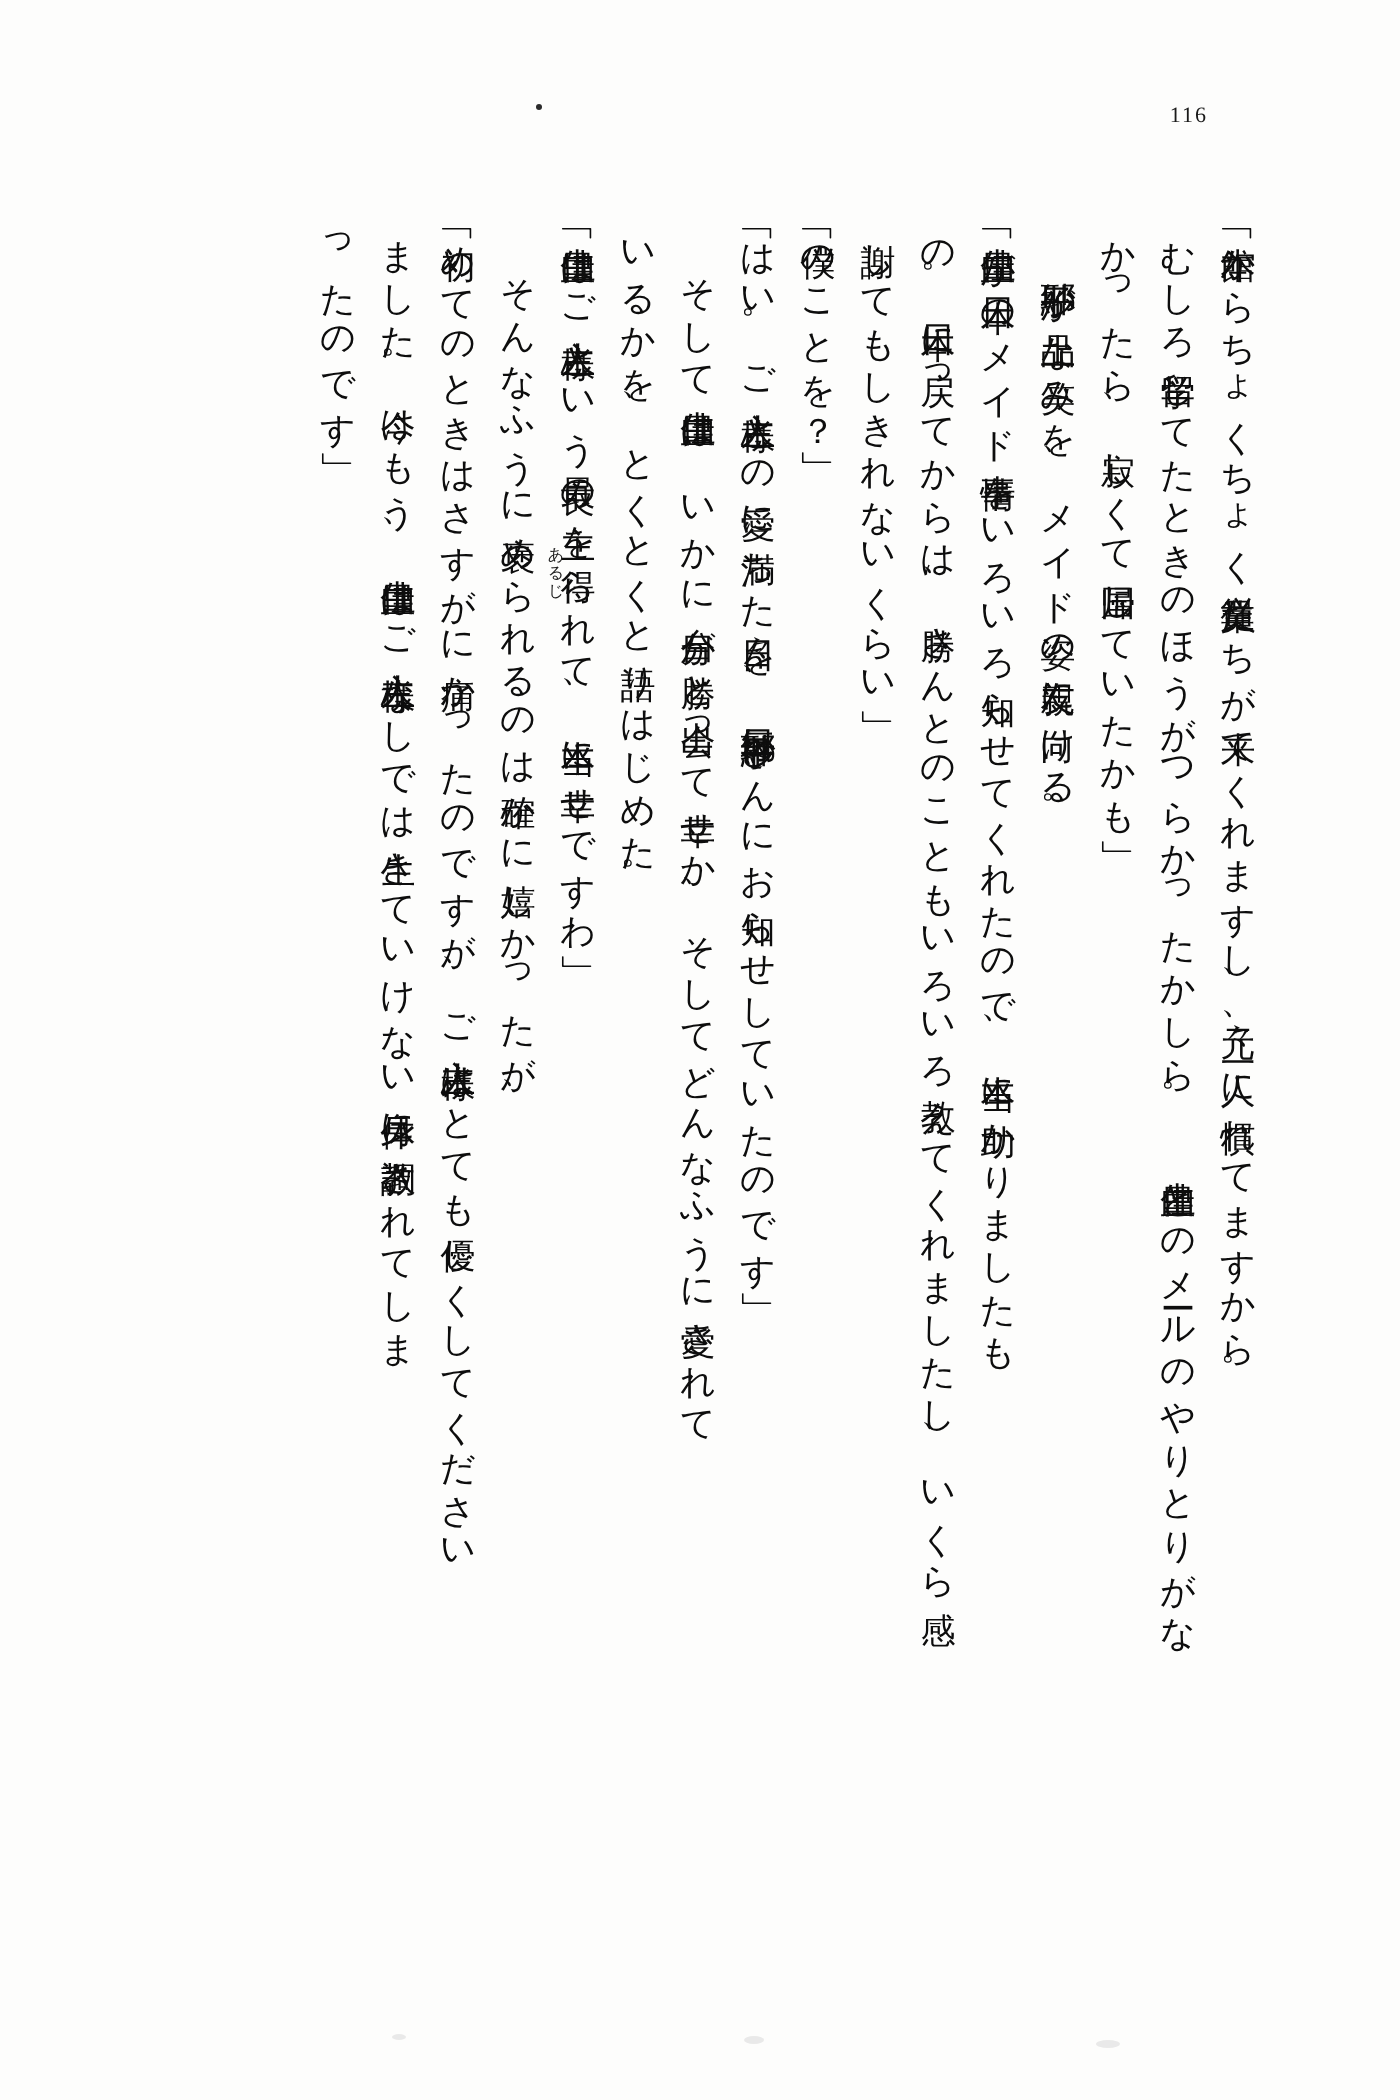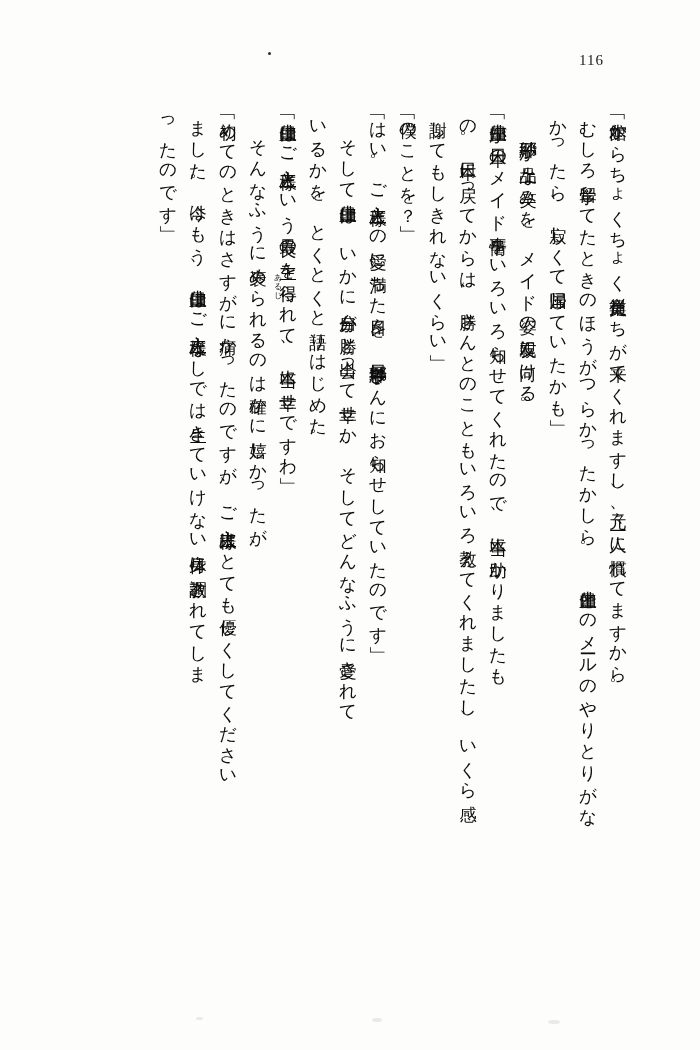--- a/index.html
+++ b/index.html
@@ -20,21 +20,21 @@
     position: absolute;
     inset: 0;
     background: #fdfdfc;
   }
 
   
   .page-number {
     position: absolute;
     top: 52px;
     right: 96px;
-    font-size: 15px;
+    font-size: 11px;
     letter-spacing: 1px;
     color: #1a1a1a;
     font-family: "Liberation Serif", "DejaVu Serif", serif;
   }
 
   
   .print-dot {
     position: absolute;
     top: 52px;
     left: 268px;

